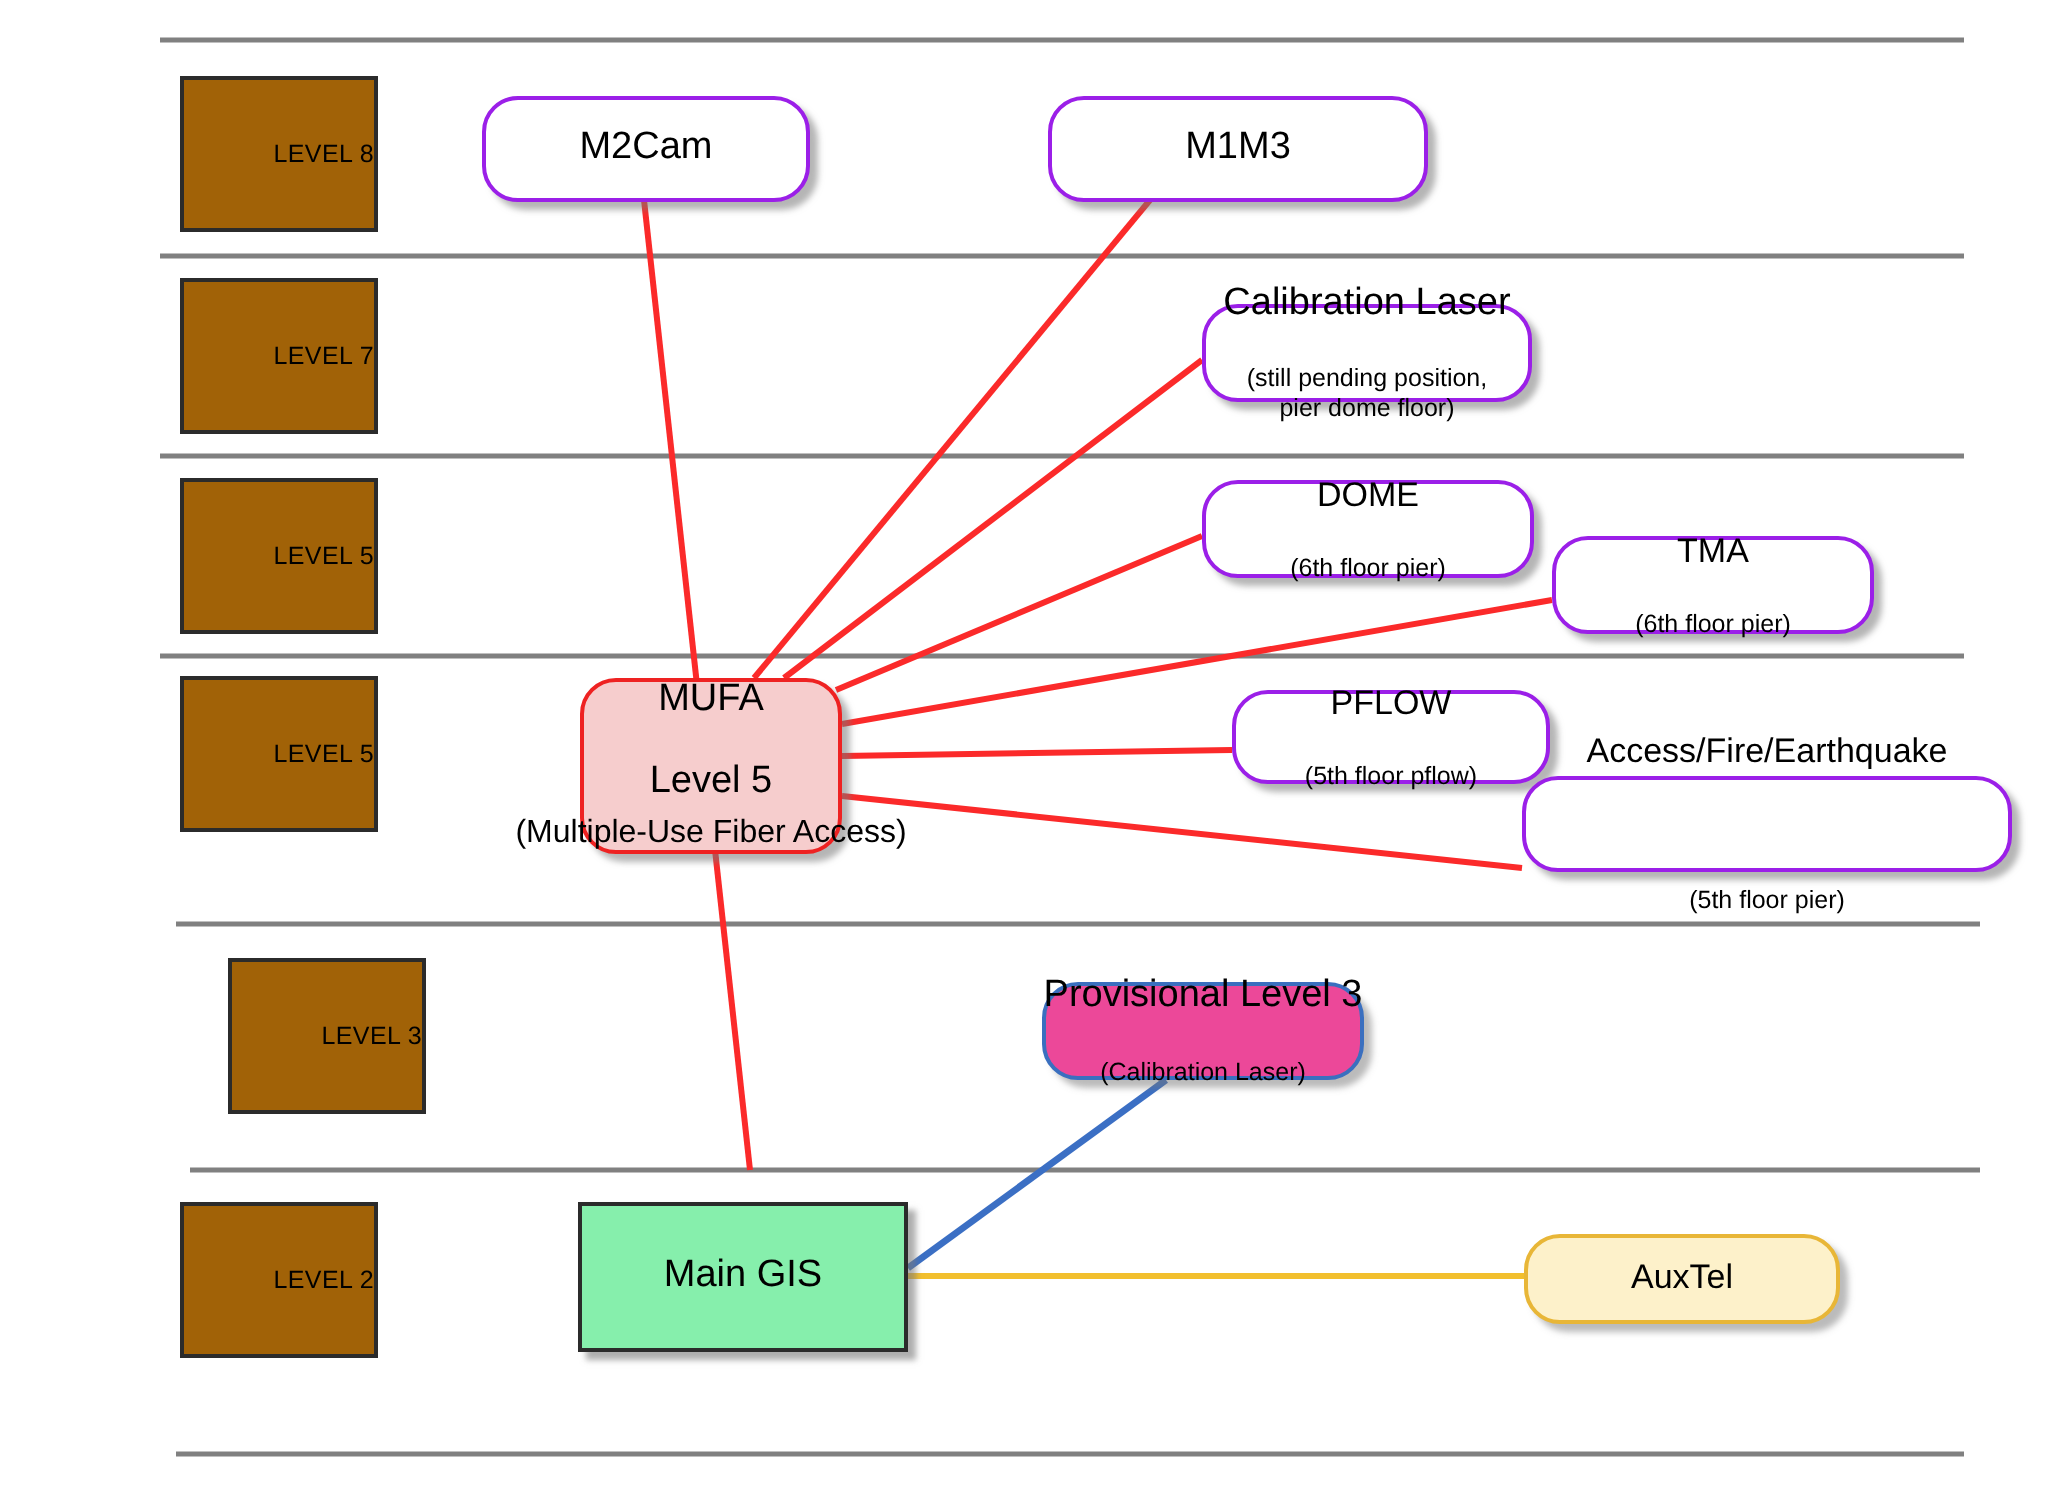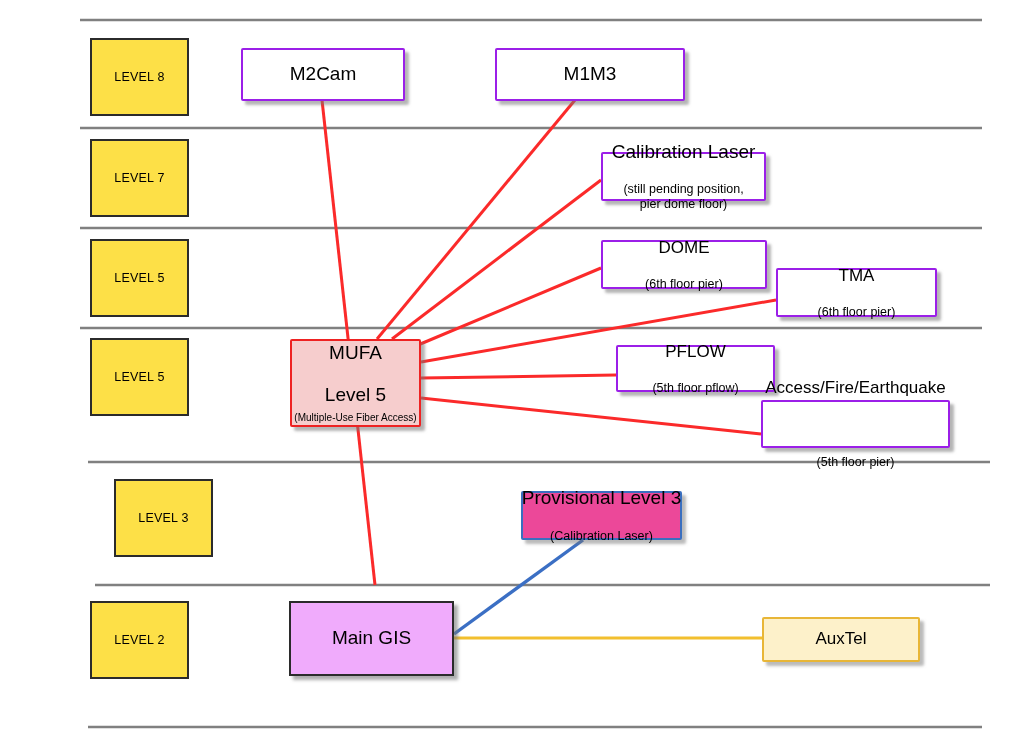--- a/index.html
+++ b/index.html
@@ -44,27 +44,28 @@
   }
   .node .title {
     white-space: nowrap;
   }
   .node .sub {
     white-space: nowrap;
   }
   
   .level-box {
     border: 2.6px solid #2b2b2b;
-    background: #fde047;
+    background: #a16207;
     font-size: 12.5px;
     letter-spacing: 0.2px;
+    align-items: flex-end;
   }
   
   .rounded {
-    border-radius: 2px;
+    border-radius: 18px;
   }
   .purple {
     border: 2.2px solid #9b1fe8;
     background: #ffffff;
     box-shadow: 4px 4px 3px rgba(120,120,120,0.55);
   }
   .pink {
     border: 2.6px solid #ee2222;
     background: #f6cdcd;
     box-shadow: 4px 4px 3px rgba(120,120,120,0.55);
@@ -74,30 +75,30 @@
     background: #ec4899;
     box-shadow: 4px 4px 3px rgba(120,120,120,0.5);
   }
   .yellow {
     border: 2.2px solid #e8b637;
     background: #fdf1ca;
     box-shadow: 4px 4px 3px rgba(120,120,120,0.5);
   }
   .square-dark {
     border: 2.6px solid #2b2b2b;
-    background: #f0abfc;
+    background: #86efac;
     box-shadow: 4px 4px 3px rgba(120,120,120,0.6);
     border-radius: 0;
   }
   
   .t-xl { font-size: 19px; }
   .t-lg { font-size: 17px; }
   .t-md { font-size: 19px; }
   .t-sm { font-size: 12.5px; }
-  .t-xs { font-size: 10px; }
+  .t-xs { font-size: 16px; }
   .gap-sm { margin-top: 19px; }
   .gap-md { margin-top: 6px; }
 </style>
 </head>
 <body>
 
 <div id="diagram-root">
 
   <svg id="diagram-svg" viewBox="0 0 1036 744" xmlns="http://www.w3.org/2000/svg">
     <g id="separators-group">
@@ -137,21 +138,21 @@
       </div>
       <div class="node level-box" style="left: 90px; top: 479px; width: 99px; height: 78px; margin-left: 24px;">
         <span class="title t-sm">LEVEL 3</span>
       </div>
       <div class="node level-box" style="left: 90px; top: 601px; width: 99px; height: 78px;">
         <span class="title t-sm">LEVEL 2</span>
       </div>
       <div class="node rounded purple" style="left: 241px; top: 48px; width: 164px; height: 53px;">
         <span class="title t-xl">M2Cam</span>
       </div>
-      <div class="node rounded purple" style="left: 495px; top: 48px; width: 190px; height: 53px;">
+      <div class="node rounded purple" style="left: 524px; top: 48px; width: 190px; height: 53px;">
         <span class="title t-xl">M1M3</span>
       </div>
       <div class="node rounded purple" style="left: 601px; top: 152px; width: 165px; height: 49px;">
         <span class="title t-md">Calibration Laser</span>
         <span class="sub t-sm gap-sm">(still pending position,</span>
         <span class="sub t-sm">pier dome floor)</span>
       </div>
       <div class="node rounded purple" style="left: 601px; top: 240px; width: 166px; height: 49px;">
         <span class="title t-lg">DOME</span>
         <span class="sub t-sm gap-sm">(6th floor pier)</span>
@@ -162,21 +163,21 @@
       </div>
       <div class="node rounded pink" style="left: 290px; top: 339px; width: 131px; height: 88px;">
         <span class="title t-xl">MUFA</span>
         <span class="sub t-md gap-sm">Level 5</span>
         <span class="sub t-xs gap-md">(Multiple-Use Fiber Access)</span>
       </div>
       <div class="node rounded purple" style="left: 616px; top: 345px; width: 159px; height: 47px;">
         <span class="title t-lg">PFLOW</span>
         <span class="sub t-sm gap-sm">(5th floor pflow)</span>
       </div>
-      <div class="node rounded purple" style="left: 761px; top: 400px; width: 189px; height: 48px; gap: 38px;">
+      <div class="node rounded purple" style="left: 761px; top: 388px; width: 245px; height: 48px; gap: 38px;">
         <span class="title t-lg">Access/Fire/Earthquake</span>
         <span class="sub t-sm gap-sm">(5th floor pier)</span>
       </div>
       <div class="node rounded blue" style="left: 521px; top: 491px; width: 161px; height: 49px;">
         <span class="title t-md">Provisional Level 3</span>
         <span class="sub t-sm gap-sm">(Calibration Laser)</span>
       </div>
       <div class="node square-dark" style="left: 289px; top: 601px; width: 165px; height: 75px;">
         <span class="title t-xl">Main GIS</span>
       </div>

